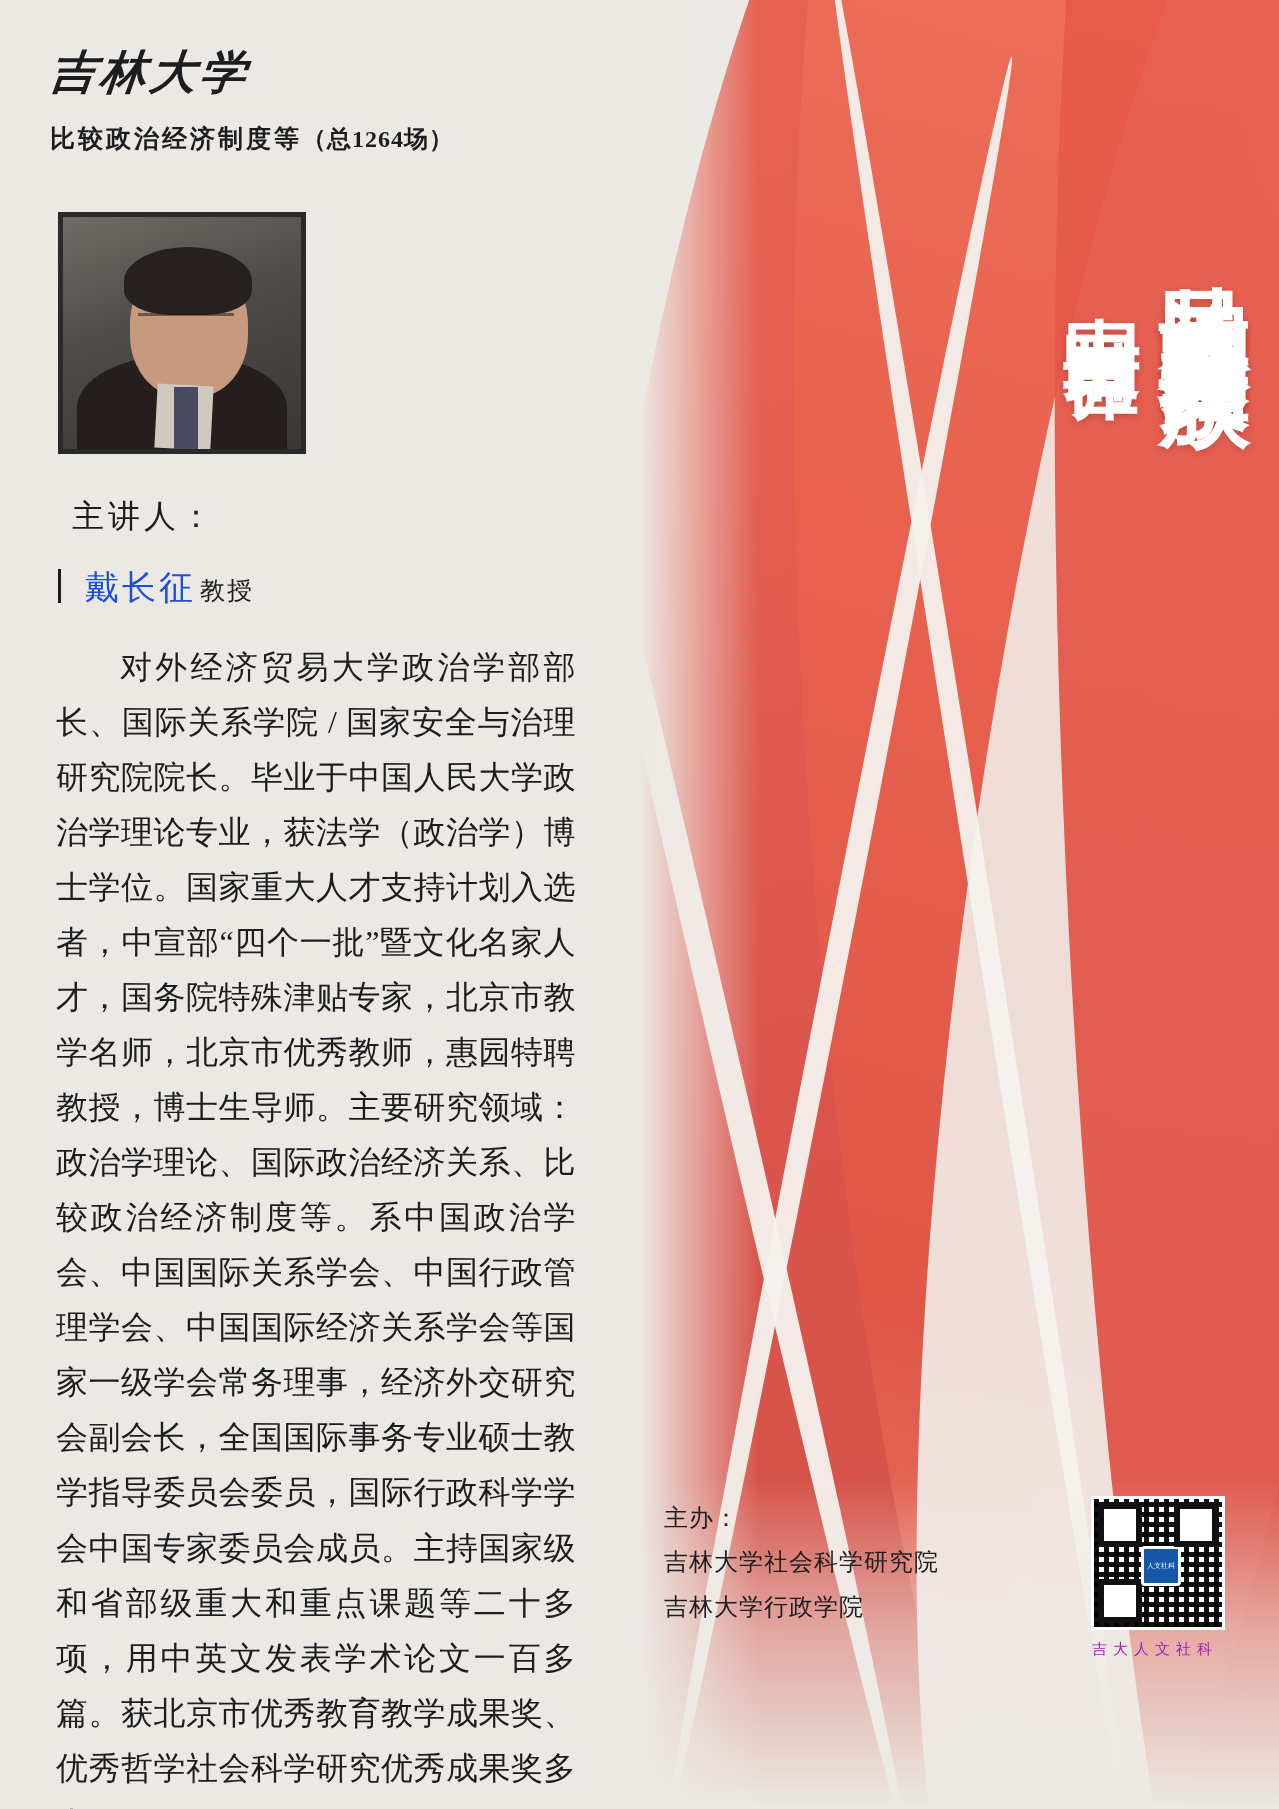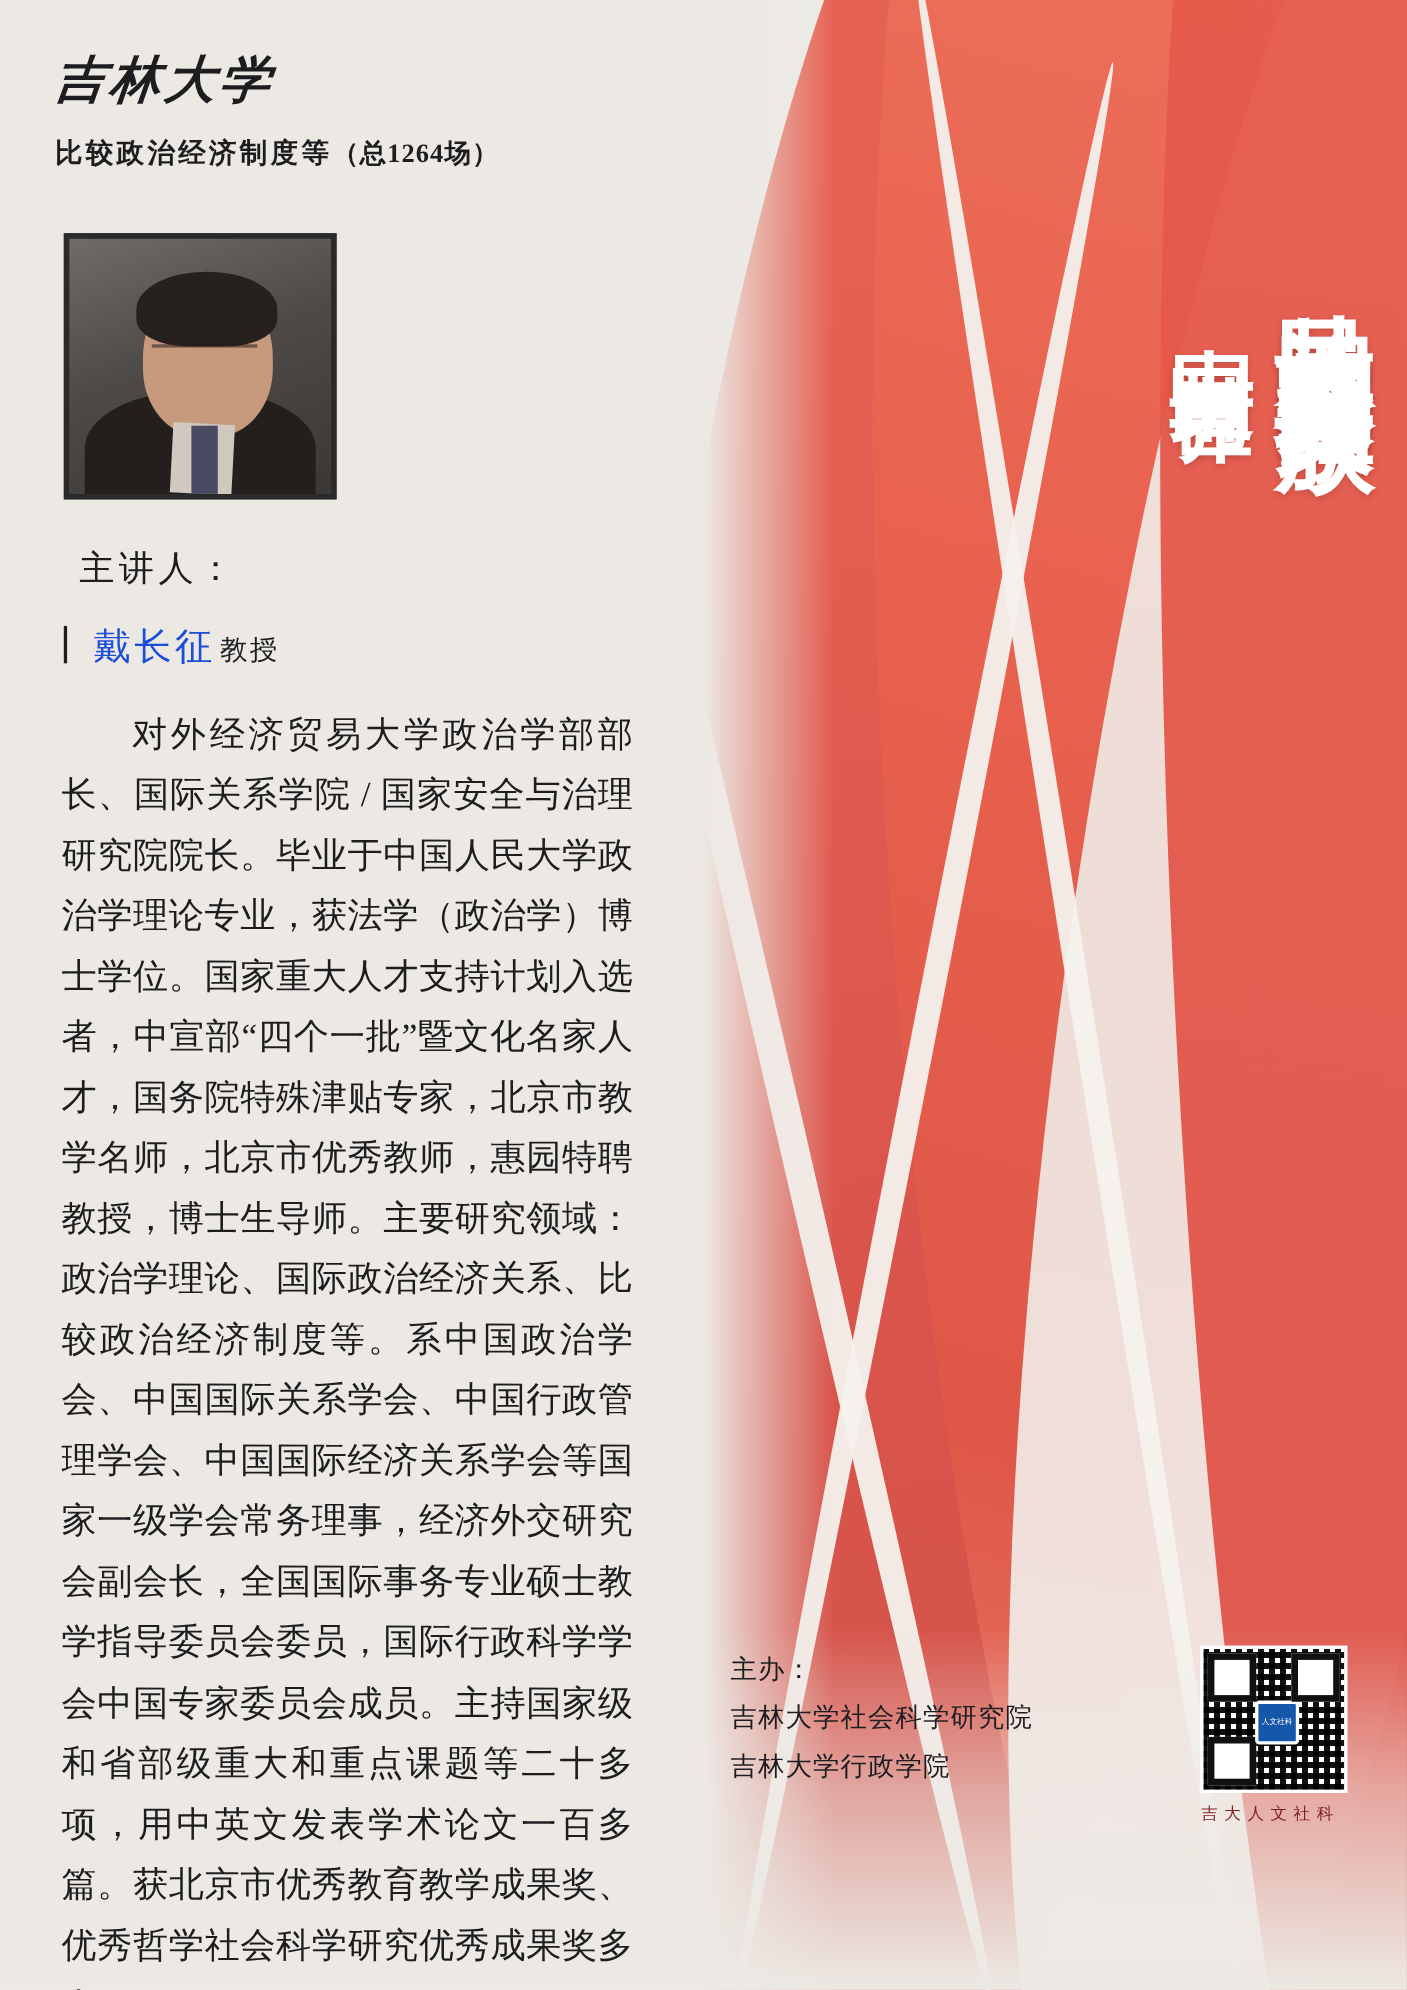--- a/index.html
+++ b/index.html
@@ -386,21 +386,21 @@
     color: #fff;
     font-size: 7px;
     line-height: 34px;
     text-align: center;
     overflow: hidden;
   }
   .qr-caption {
     margin-top: 10px;
     font-size: 15px;
     letter-spacing: 6px;
-    color: #7f1d1d;
+    color: #a21caf;
     font-family: "Liberation Serif", "DejaVu Serif", serif;
   }
 </style>
 </head>
 <body>
 
 <div class="poster">
 
   <div class="art">
     <div class="blade blade-a"></div>

